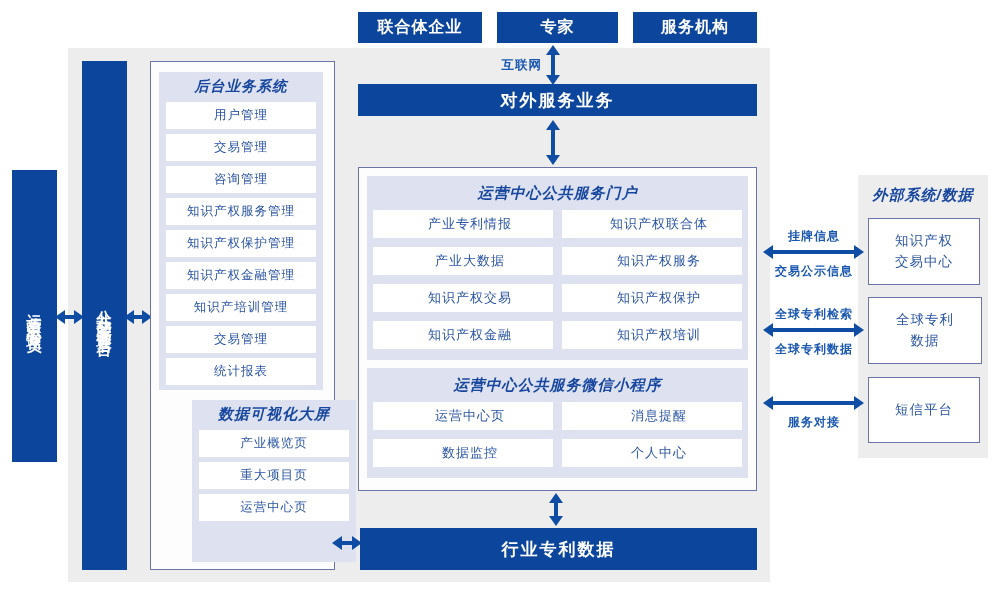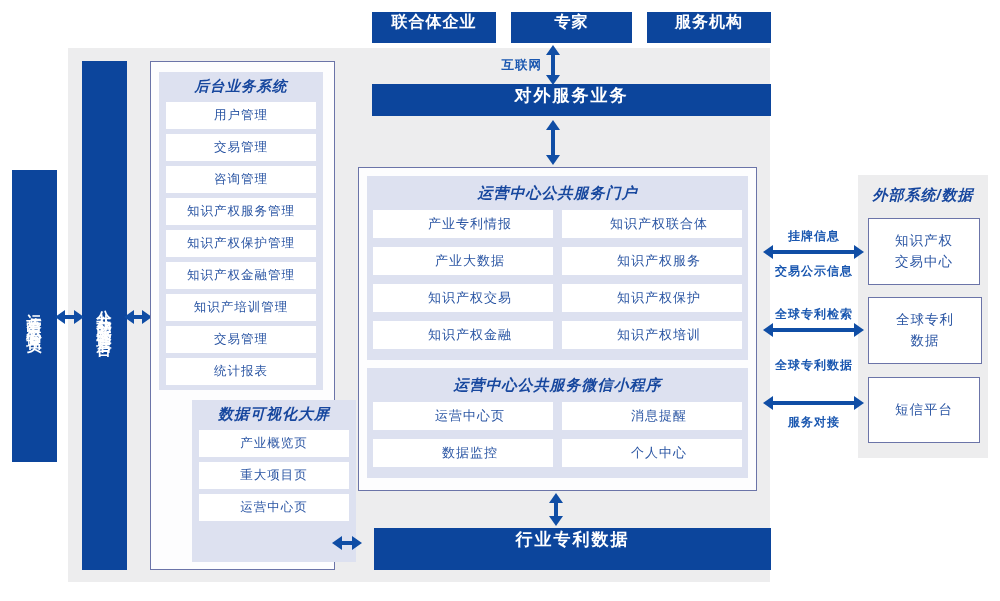--- a/index.html
+++ b/index.html
@@ -15,22 +15,22 @@
   *{margin:0;padding:0;box-sizing:border-box;}
   html,body{background:#ffffff;}
   body{font-family:"Liberation Sans",sans-serif;}
   .stage{position:relative;width:1000px;height:601px;background:#ffffff;overflow:hidden;}
 
   .abs{position:absolute;}
   .grayzone{background:var(--gray);}
 
   .box-dark{
     background:var(--dark);color:#ffffff;font-weight:bold;
-    display:flex;justify-content:center;
-    font-size:16px;letter-spacing:1px;margin-left:14px;
+    display:flex;align-items:center;justify-content:center;
+    font-size:16px;letter-spacing:1px;
   }
   .bar{font-size:17px;letter-spacing:2px;}
 
   .vbar{
     background:var(--dark);color:#ffffff;font-weight:bold;
     display:flex;align-items:center;justify-content:center;
   }
   .vtext{
     writing-mode:vertical-rl;text-orientation:upright;
     font-size:15px;letter-spacing:4px;line-height:1;
@@ -198,20 +198,20 @@
   <div class="abs link-label" style="left:764px;top:228px;width:100px;">挂牌信息</div>
   <div class="dar dar-h" style="left:763px;top:241px;width:101px;height:22px;">
       <i class="shaft"></i>
     </div>
   <div class="abs link-label" style="left:759px;top:263px;width:110px;">交易公示信息</div>
 
   <div class="abs link-label" style="left:759px;top:306px;width:110px;">全球专利检索</div>
   <div class="dar dar-h" style="left:763px;top:319px;width:101px;height:22px;">
       <i class="shaft"></i>
     </div>
-  <div class="abs link-label" style="left:759px;top:357px;width:110px;">全球专利数据</div>
+  <div class="abs link-label" style="left:759px;top:341px;width:110px;">全球专利数据</div>
 
   <div class="dar dar-h" style="left:763px;top:392px;width:101px;height:22px;">
       <i class="shaft"></i>
     </div>
   <div class="abs link-label" style="left:764px;top:414px;width:100px;">服务对接</div>
 
 </div>
 
 </body></html>

